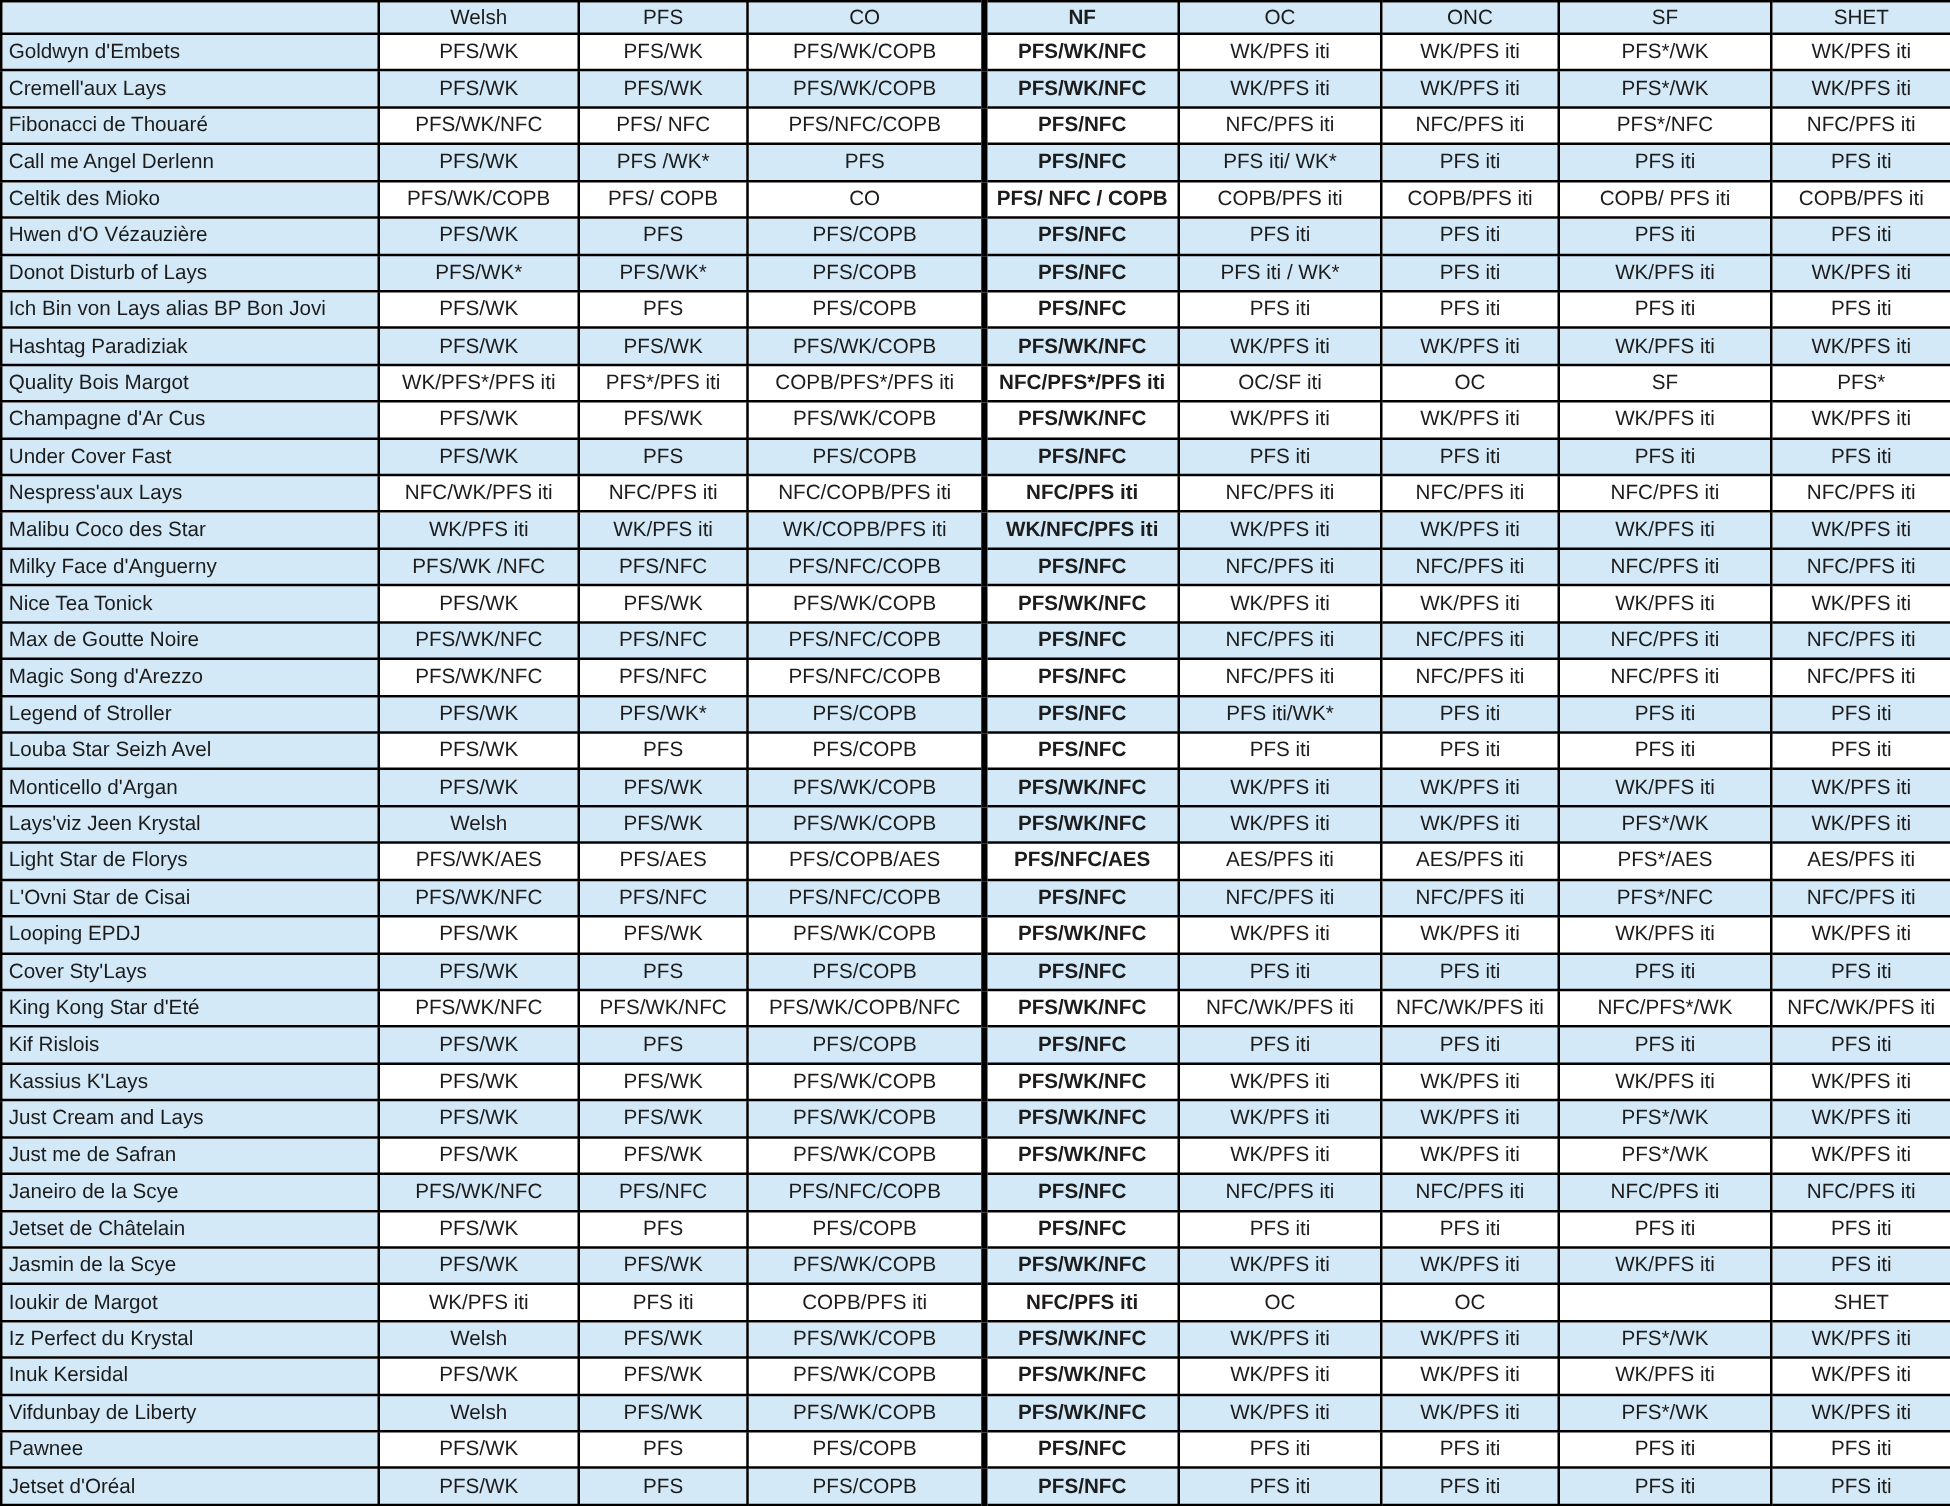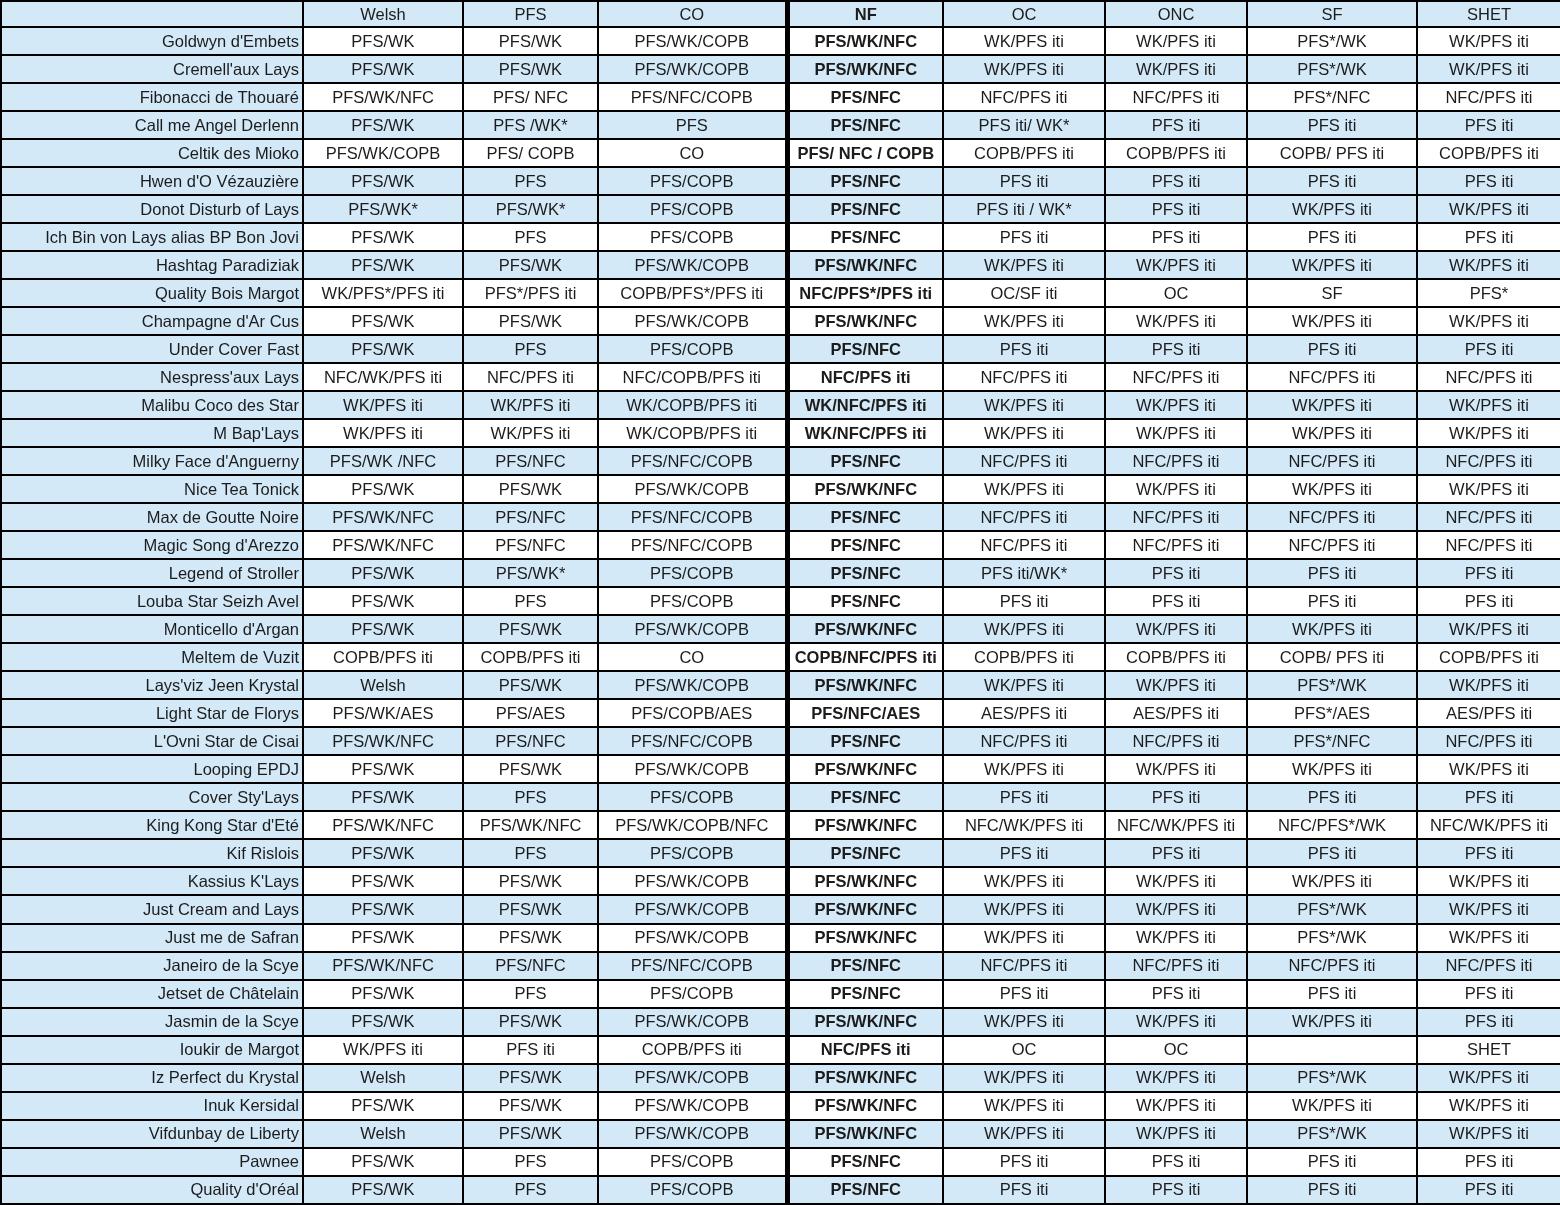--- a/index.html
+++ b/index.html
@@ -27,21 +27,21 @@
     vertical-align:middle;
   }
   thead tr{height:25px;}
   th{
     background:var(--fill-blue);
     font-weight:400;
     text-align:center;
   }
   td.name-cell{
     background:var(--fill-blue);
-    text-align:right;
+    text-align:left;
     padding-left:5px;
   }
   td.data-cell{text-align:center;}
   tr.row-white td.data-cell{background:var(--fill-white);}
   tr.row-blue  td.data-cell{background:var(--fill-blue);}
   
   th:nth-child(5), td:nth-child(5){border-left-width:5px;font-weight:bold;}
 </style>
 </head>
 <body>
@@ -219,31 +219,20 @@
         <td class="name-cell">Malibu Coco des Star</td>
         <td class="data-cell">WK/PFS iti</td>
         <td class="data-cell">WK/PFS iti</td>
         <td class="data-cell">WK/COPB/PFS iti</td>
         <td class="data-cell">WK/NFC/PFS iti</td>
         <td class="data-cell">WK/PFS iti</td>
         <td class="data-cell">WK/PFS iti</td>
         <td class="data-cell">WK/PFS iti</td>
         <td class="data-cell">WK/PFS iti</td>
       </tr>
-      <tr class="row-white">
-        <td class="name-cell">M Bap'Lays</td>
-        <td class="data-cell">WK/PFS iti</td>
-        <td class="data-cell">WK/PFS iti</td>
-        <td class="data-cell">WK/COPB/PFS iti</td>
-        <td class="data-cell">WK/NFC/PFS iti</td>
-        <td class="data-cell">WK/PFS iti</td>
-        <td class="data-cell">WK/PFS iti</td>
-        <td class="data-cell">WK/PFS iti</td>
-        <td class="data-cell">WK/PFS iti</td>
-      </tr>
       <tr class="row-blue">
         <td class="name-cell">Milky Face d'Anguerny</td>
         <td class="data-cell">PFS/WK /NFC</td>
         <td class="data-cell">PFS/NFC</td>
         <td class="data-cell">PFS/NFC/COPB</td>
         <td class="data-cell">PFS/NFC</td>
         <td class="data-cell">NFC/PFS iti</td>
         <td class="data-cell">NFC/PFS iti</td>
         <td class="data-cell">NFC/PFS iti</td>
         <td class="data-cell">NFC/PFS iti</td>
@@ -306,31 +295,20 @@
       <tr class="row-blue">
         <td class="name-cell">Monticello d'Argan</td>
         <td class="data-cell">PFS/WK</td>
         <td class="data-cell">PFS/WK</td>
         <td class="data-cell">PFS/WK/COPB</td>
         <td class="data-cell">PFS/WK/NFC</td>
         <td class="data-cell">WK/PFS iti</td>
         <td class="data-cell">WK/PFS iti</td>
         <td class="data-cell">WK/PFS iti</td>
         <td class="data-cell">WK/PFS iti</td>
-      </tr>
-      <tr class="row-white">
-        <td class="name-cell">Meltem de Vuzit</td>
-        <td class="data-cell">COPB/PFS iti</td>
-        <td class="data-cell">COPB/PFS iti</td>
-        <td class="data-cell">CO</td>
-        <td class="data-cell">COPB/NFC/PFS iti</td>
-        <td class="data-cell">COPB/PFS iti</td>
-        <td class="data-cell">COPB/PFS iti</td>
-        <td class="data-cell">COPB/ PFS iti</td>
-        <td class="data-cell">COPB/PFS iti</td>
       </tr>
       <tr class="row-blue">
         <td class="name-cell">Lays'viz Jeen Krystal</td>
         <td class="data-cell">Welsh</td>
         <td class="data-cell">PFS/WK</td>
         <td class="data-cell">PFS/WK/COPB</td>
         <td class="data-cell">PFS/WK/NFC</td>
         <td class="data-cell">WK/PFS iti</td>
         <td class="data-cell">WK/PFS iti</td>
         <td class="data-cell">PFS*/WK</td>
@@ -517,21 +495,21 @@
         <td class="data-cell">PFS/WK</td>
         <td class="data-cell">PFS</td>
         <td class="data-cell">PFS/COPB</td>
         <td class="data-cell">PFS/NFC</td>
         <td class="data-cell">PFS iti</td>
         <td class="data-cell">PFS iti</td>
         <td class="data-cell">PFS iti</td>
         <td class="data-cell">PFS iti</td>
       </tr>
       <tr class="row-blue">
-        <td class="name-cell">Quality d'Oréal</td>
+        <td class="name-cell">Jetset d'Oréal</td>
         <td class="data-cell">PFS/WK</td>
         <td class="data-cell">PFS</td>
         <td class="data-cell">PFS/COPB</td>
         <td class="data-cell">PFS/NFC</td>
         <td class="data-cell">PFS iti</td>
         <td class="data-cell">PFS iti</td>
         <td class="data-cell">PFS iti</td>
         <td class="data-cell">PFS iti</td>
       </tr>
     </tbody>

